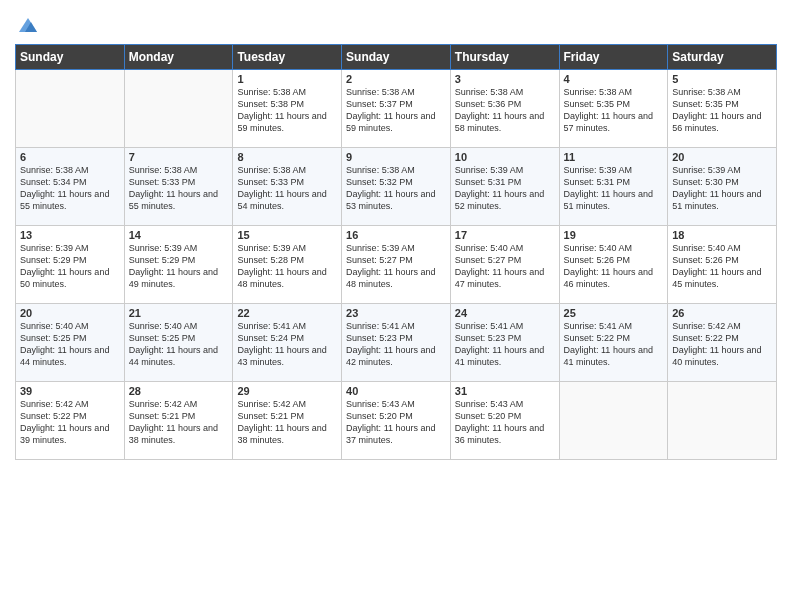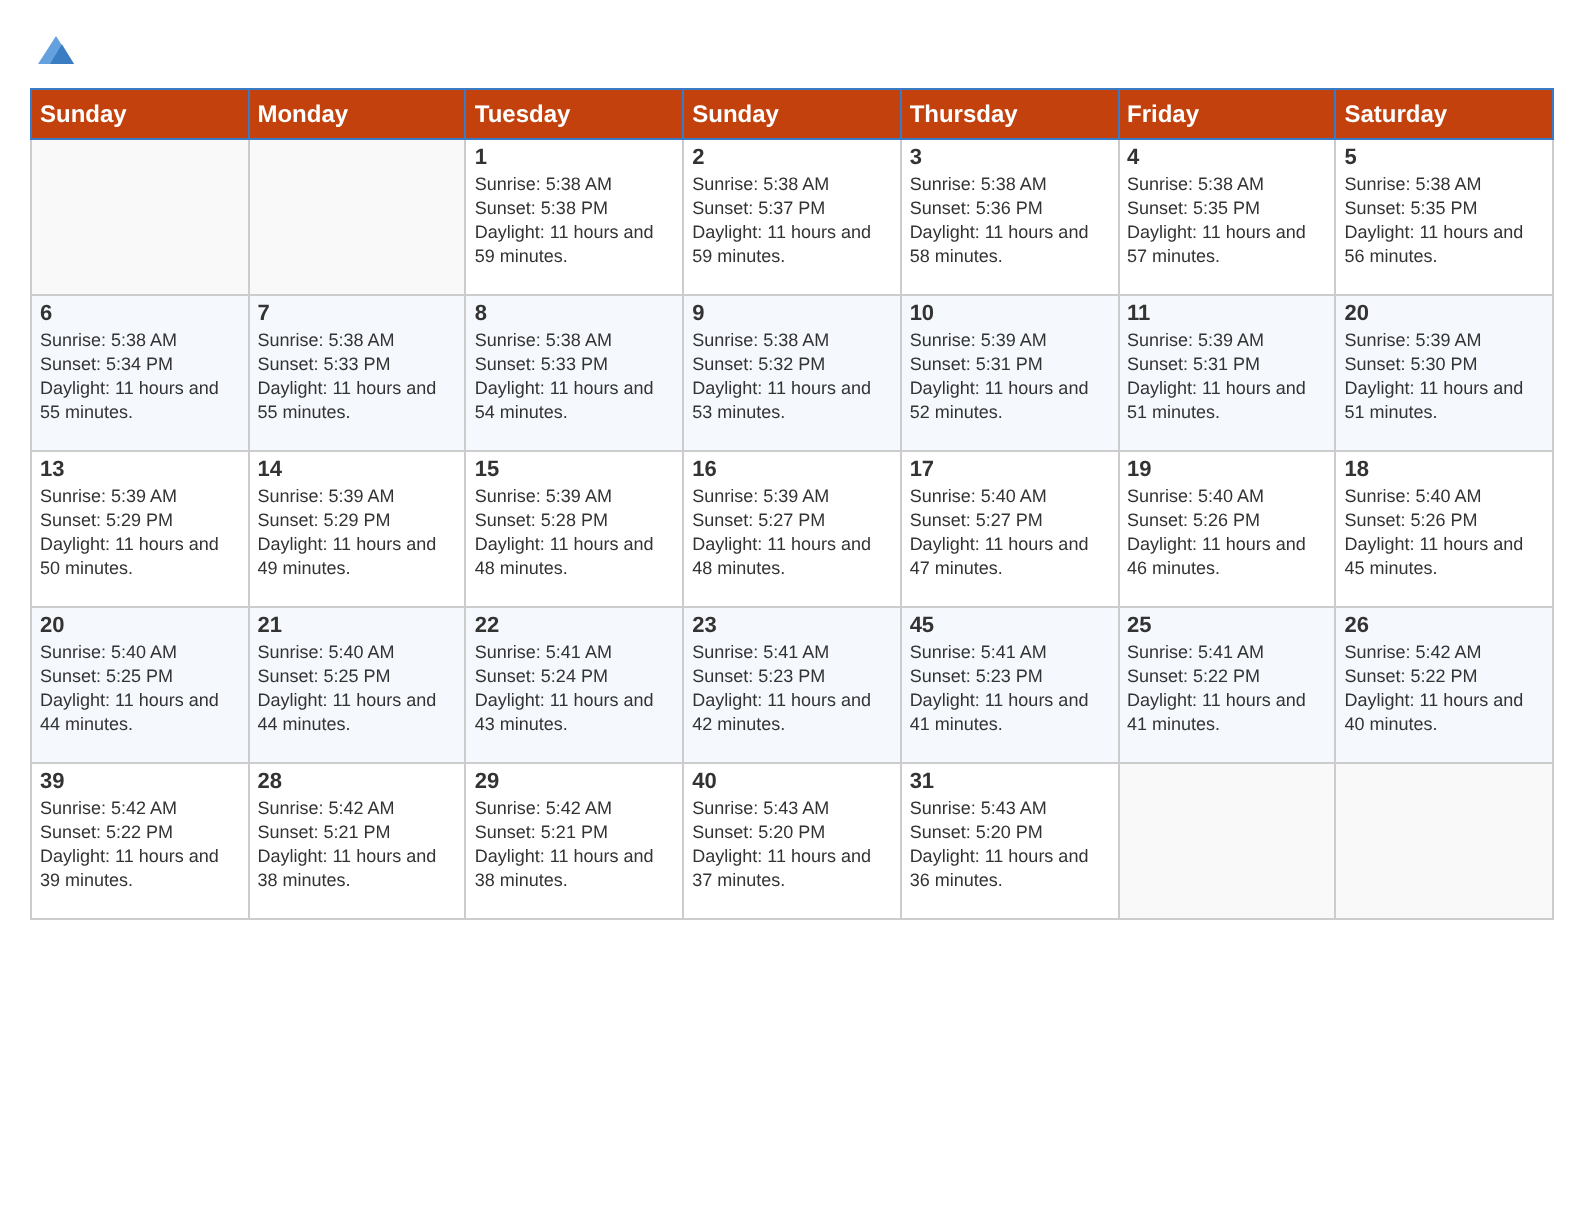--- a/index.html
+++ b/index.html
@@ -57,21 +57,21 @@
       font-size: 16px;
       color: #555;
       font-weight: normal;
     }
     .calendar-table {
       width: 100%;
       border-collapse: collapse;
       table-layout: fixed;
     }
     .calendar-table th {
-      background-color: #c2410c;
+      background-color: #404040;
       color: #fff;
       font-size: 12px;
       font-weight: bold;
       padding: 5px 4px;
       text-align: left;
       border: 1px solid #3a7bc8;
     }
     .calendar-table td {
       border: 1px solid #ccc;
       vertical-align: top;
@@ -282,21 +282,21 @@
 Sunset: 5:24 PM
 Daylight: 11 hours and 43 minutes.</div>
           </td>
           <td>
             <span class="day-number">23</span>
             <div class="cell-info" style="white-space: pre-line;">Sunrise: 5:41 AM
 Sunset: 5:23 PM
 Daylight: 11 hours and 42 minutes.</div>
           </td>
           <td>
-            <span class="day-number">45</span>
+            <span class="day-number">24</span>
             <div class="cell-info" style="white-space: pre-line;">Sunrise: 5:41 AM
 Sunset: 5:23 PM
 Daylight: 11 hours and 41 minutes.</div>
           </td>
           <td>
             <span class="day-number">25</span>
             <div class="cell-info" style="white-space: pre-line;">Sunrise: 5:41 AM
 Sunset: 5:22 PM
 Daylight: 11 hours and 41 minutes.</div>
           </td>

